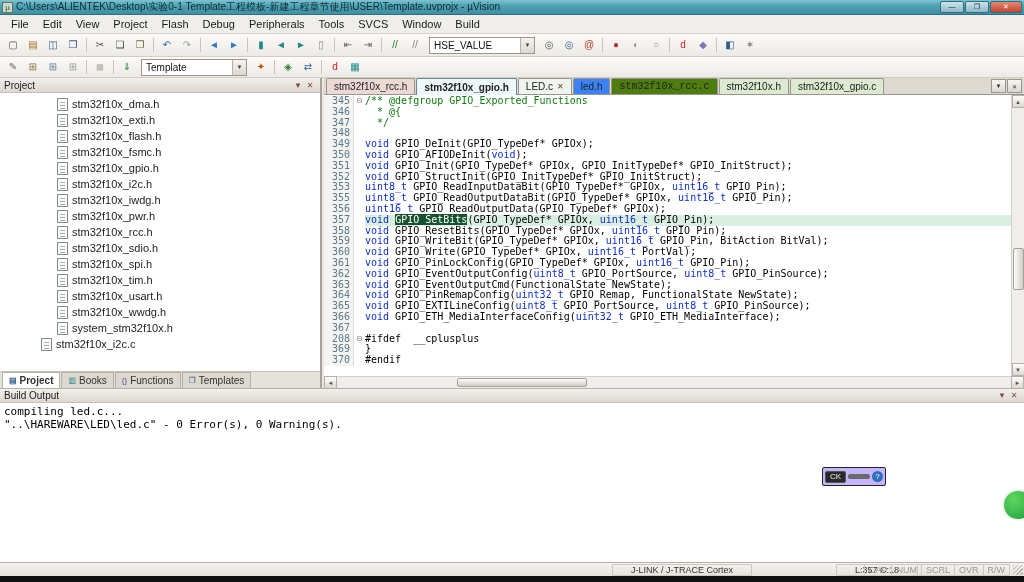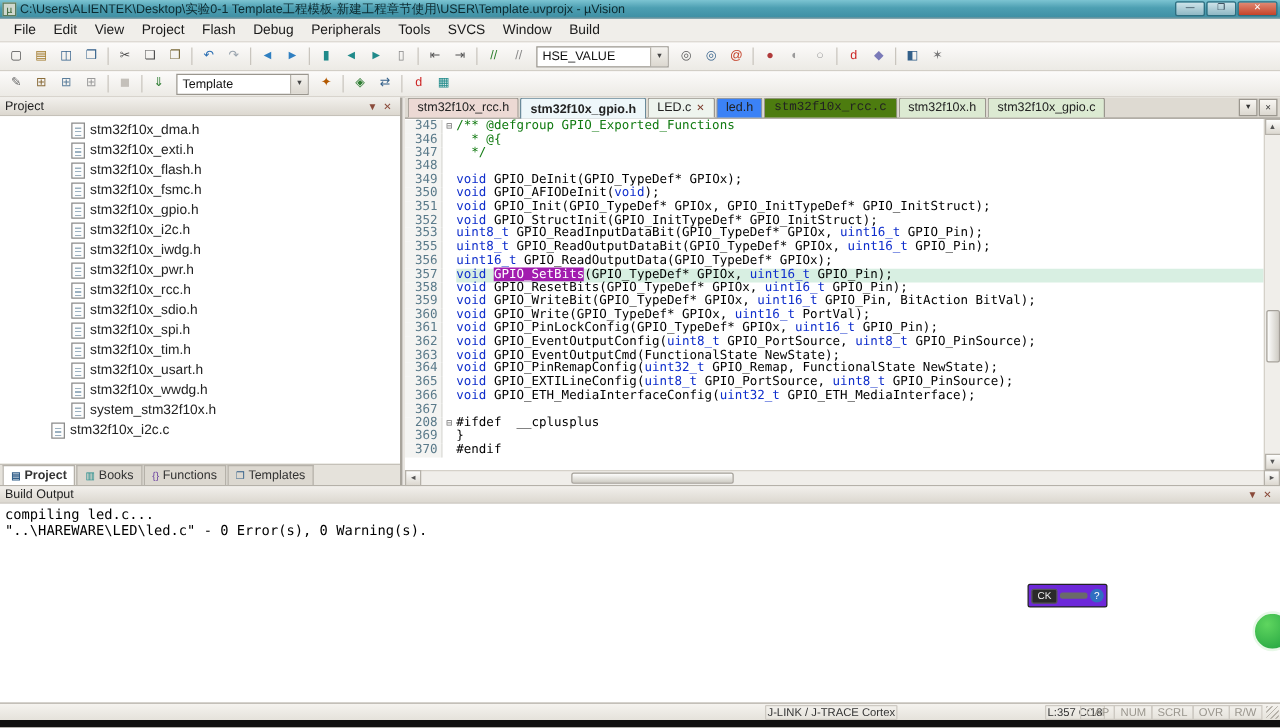--- a/index.html
+++ b/index.html
@@ -53,46 +53,46 @@
 .ed-aux{width:15px;height:14px;border:1px solid #9a968e;background:linear-gradient(#f8f6f2,#dcd8d0);font-size:6px;display:flex;align-items:center;justify-content:center;margin-left:1px;color:#333;margin-bottom:1px;}
 .ed-body{flex:1;display:flex;overflow:hidden;}
 .code-wrap{flex:1;overflow:hidden;padding-top:1px;background:#fff;}
 .cl{display:flex;height:10.8px;line-height:10.8px;font-family:"DejaVu Sans Mono",monospace;font-size:10px;}
 .ln{width:30px;text-align:right;color:#5a7a8a;background:#f4f4f2;flex:none;padding-right:3px;border-right:1px solid #dcdcd8;}
 .fm{width:11px;flex:none;text-align:center;color:#707070;font-size:8px;line-height:10px;}
 .ct{flex:1;white-space:pre;color:#000;}
 .ct.cmt{color:#117a11;}
 .ct.hl{background:#d8efe2;}
 .kw{color:#0f2ecc;}
-.sel{background:#a21caf;color:#fff;}
+.sel{background:#14532d;color:#fff;}
 .vscroll{width:13px;background:#f0eeea;border-left:1px solid #d5d1c9;display:flex;flex-direction:column;align-items:center;flex:none;}
 .sarrow{width:13px;height:13px;background:linear-gradient(#fdfdfc,#dcd8d0);border:1px solid #b5b1a9;font-size:6px;display:flex;align-items:center;justify-content:center;color:#555;flex:none;}
 .vtrack{flex:1;width:13px;position:relative;}
 .vthumb{position:absolute;top:55%;left:1px;width:11px;height:42px;background:linear-gradient(90deg,#fdfdfc,#cfccc4);border:1px solid #a5a19a;border-radius:2px;}
 .hscroll{height:12px;background:#f0eeea;border-top:1px solid #d5d1c9;display:flex;align-items:center;flex:none;}
 .htrack{flex:1;height:12px;position:relative;}
 .hthumb{position:absolute;left:120px;top:1px;height:9px;width:130px;background:linear-gradient(#fdfdfc,#cfccc4);border:1px solid #a5a19a;border-radius:2px;}
 
 
 .build-output{position:absolute;top:388px;left:0;right:0;height:174px;display:flex;flex-direction:column;border-top:1px solid #b5b1a9;}
 .bo-header{height:14px;background:linear-gradient(#f2f0ec,#dcd8d0);border-bottom:1px solid #c5c1b9;display:flex;align-items:center;font-size:10px;padding:0 4px;color:#222;flex:none;}
 .bo-content{flex:1;background:#fff;font-family:"DejaVu Sans Mono",monospace;font-size:11px;line-height:13px;padding:2px 4px;color:#000;white-space:pre;}
 
 
 .statusbar{position:absolute;top:562px;left:0;right:0;height:14px;background:linear-gradient(#f5f3ef,#e5e2db);border-top:1px solid #b5b1a9;font-size:9px;color:#333;}
-.sb-cell{position:absolute;top:1px;height:12px;display:flex;align-items:center;padding:0 1px;border:1px solid #cdc9c2;border-radius:1px;white-space:nowrap;}
+.sb-cell{position:absolute;top:1px;height:12px;display:flex;align-items:center;padding:0 18px;border:1px solid #cdc9c2;border-radius:1px;white-space:nowrap;}
 .sb-debugger{left:612px;}
 .sb-cursor{left:836px;}
 .sb-flags{position:absolute;top:1px;right:14px;display:flex;}
 .sb-flag{padding:0 4px;color:#9a968e;border:1px solid #cdc9c2;height:12px;display:flex;align-items:center;margin-left:-1px;}
 .grip{position:absolute;right:1px;top:2px;width:10px;height:10px;background:repeating-linear-gradient(135deg,#b5b1a9 0 1px,transparent 1px 3px);}
 .blackstrip{position:absolute;top:576px;left:0;right:0;height:6px;background:#101010;}
 
 
-.ck-overlay{position:absolute;left:822px;top:467px;width:64px;height:19px;background:#6d28d9;border:1px solid #222;border-radius:2px;display:flex;align-items:center;padding:0 2px;gap:2px;}
+.ck-overlay{position:absolute;left:822px;top:467px;width:64px;height:19px;background:#c4b5fd;border:1px solid #222;border-radius:2px;display:flex;align-items:center;padding:0 2px;gap:2px;}
 .ck-btn{background:#2a2a2a;color:#eee;font-size:8px;padding:1px 4px;border:1px solid #555;border-radius:2px;line-height:1;}
 .ck-bar{flex:1;height:5px;background:#6a6a6a;border-radius:2px;}
 .ck-help{width:11px;height:11px;border-radius:50%;background:#2f6fc1;color:#fff;font-size:8px;line-height:11px;text-align:center;flex:none;}
 .float-btn{position:absolute;right:-10px;top:489px;width:32px;height:32px;border-radius:50%;background:radial-gradient(circle at 35% 30%,#5fd65f,#1e9e3e);border:2px solid #e8f8e8;}
 </style>
 </head>
 <body>
 
 <div class="titlebar">
   <span class="app-icon">µ</span>

